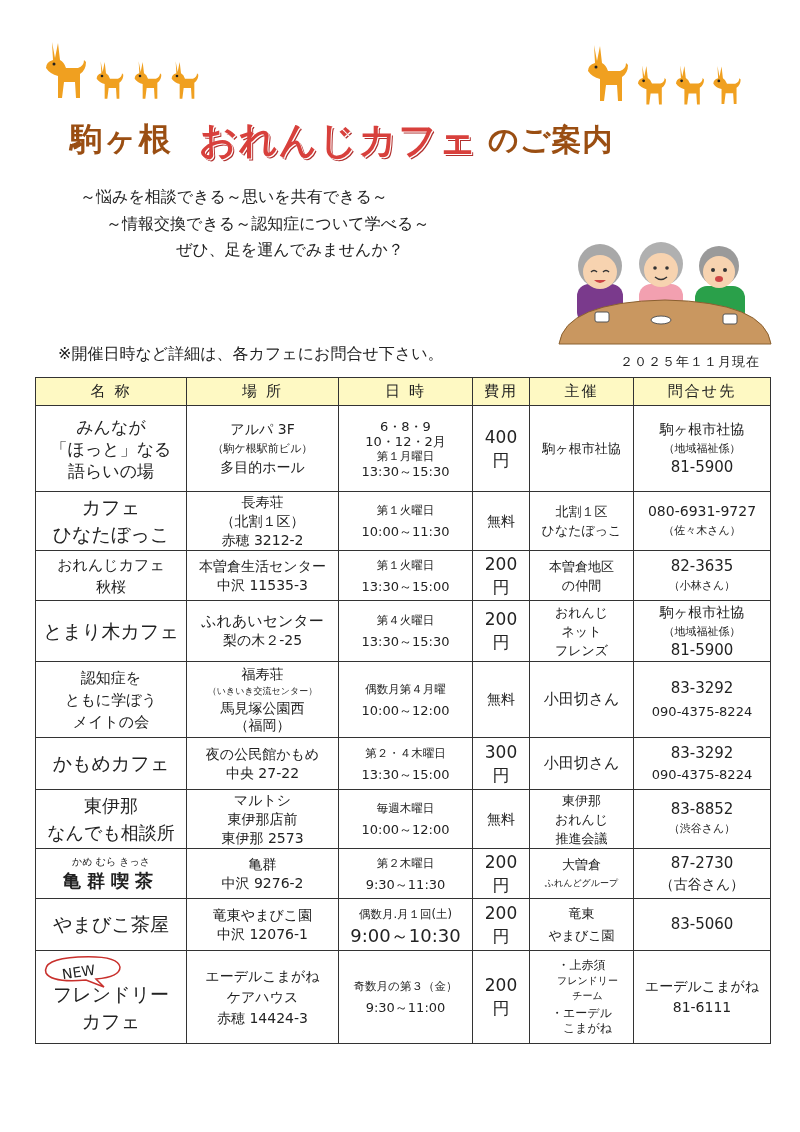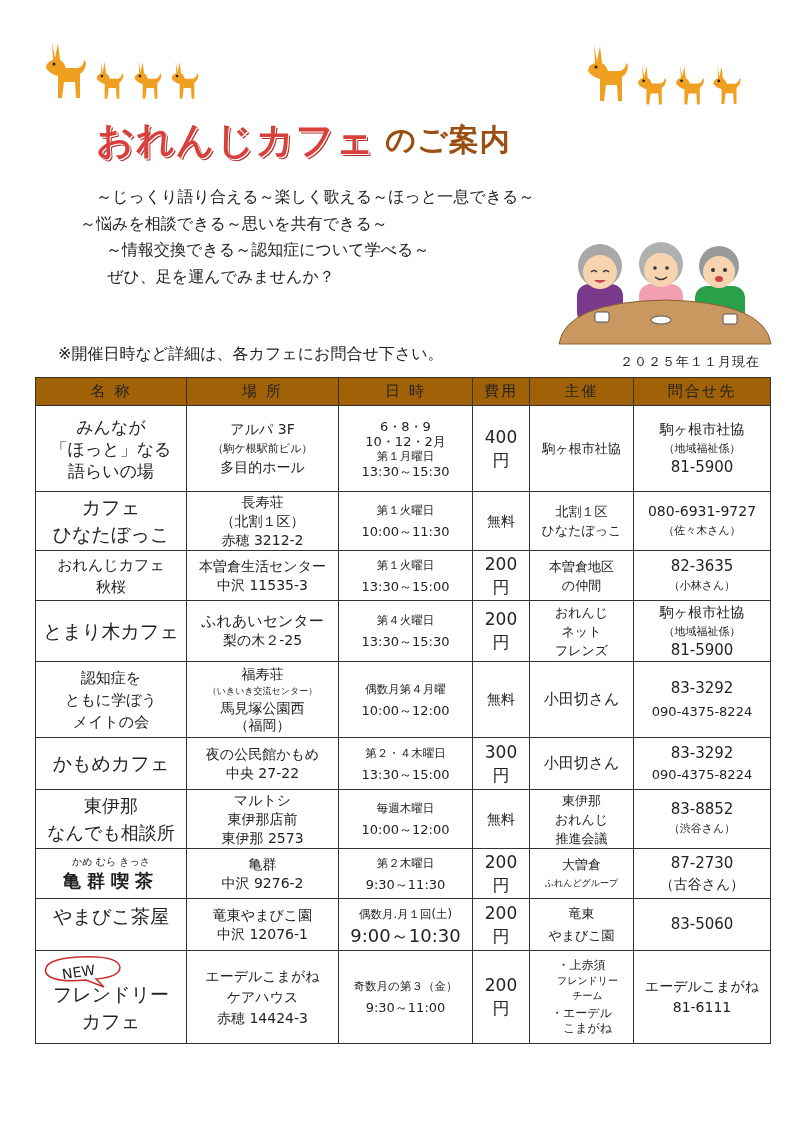--- a/index.html
+++ b/index.html
@@ -13,27 +13,27 @@
   .title .t1 { font-size:32px; font-weight:bold; color:#9a4e12; letter-spacing:2px; }
   .title .t2 { font-size:38px; font-weight:bold; color:#d8403c; margin-left:26px; letter-spacing:1px;
                text-shadow: 1px 1px 0 #fff, 2px 2px 0 #b02f2d; }
   .title .t3 { font-size:30px; font-weight:bold; color:#9a4e12; margin-left:10px; letter-spacing:1px; }
   .intro { position:absolute; left:60px; top:184px; font-size:16px; line-height:26.5px; color:#222; }
   .intro div { white-space:nowrap; }
   .intro .l1 { margin-left:0; }
   .intro .l2 { margin-left:36px; }
   .intro .l3 { margin-left:20px; }
   .intro .l4 { margin-left:46px; }
-  .intro .l5 { margin-left:47px; }
+  .intro .l5 { margin-left:116px; }
   .notice { position:absolute; left:58px; top:344px; font-size:16px; white-space:nowrap;text-align:right; }
   .asof { position:absolute; left:620px; top:353px; font-size:13px; letter-spacing:1px; white-space:nowrap; }
   .illus { position:absolute; left:555px; top:222px; width:220px; height:125px; }
   table.cafes { position:absolute; left:35px; top:377px; width:735px; border-collapse:collapse; table-layout:fixed; }
   table.cafes th, table.cafes td { border:1px solid #333; text-align:center; vertical-align:middle; padding:0 2px; }
-  table.cafes th { background:#a16207; font-weight:normal; font-size:15px; height:27px; letter-spacing:2px; }
+  table.cafes th { background:#fef9c3; font-weight:normal; font-size:15px; height:27px; letter-spacing:2px; }
   .name { font-size:17px; line-height:22px; }
   .name.big { font-size:19px; line-height:27px; }
   .name.small { font-size:15px; line-height:22px; }
   .loc { font-size:14px; line-height:19px; }
   .sub { font-size:11px; }
   .dt { font-size:11.5px; line-height:22px; }
   .fee { font-size:17px; line-height:23px; }
   .fee.free { font-size:14px; }
   .org { font-size:13px; line-height:19px; }
   .org.big { font-size:15px; }
@@ -77,26 +77,26 @@
       <path d="M8 2 L11 18 L14 3 L16 20 Q20 22 22 28 L34 28 Q40 26 40 20 L42 22 Q42 30 36 34 L36 58 L32 58 L31 42 L20 42 L18 58 L14 58 L14 36 Q6 34 2 28 Q2 22 9 20 Z" fill="#f0a020"></path>
       <circle cx="10" cy="24" r="2" fill="#222"></circle>
     </svg>
   <svg class="donkey" width="30" height="42" viewBox="0 0 44 60">
       <path d="M8 2 L11 18 L14 3 L16 20 Q20 22 22 28 L34 28 Q40 26 40 20 L42 22 Q42 30 36 34 L36 58 L32 58 L31 42 L20 42 L18 58 L14 58 L14 36 Q6 34 2 28 Q2 22 9 20 Z" fill="#f0a020"></path>
       <circle cx="10" cy="24" r="2" fill="#222"></circle>
     </svg>
 </div>
 
 <div class="title">
+  <span class="t1">駒ヶ根</span>
   <span class="t2">おれんじカフェ</span>
   <span class="t3">のご案内</span>
 </div>
 
 <div class="intro">
-  <div class="l2">～じっくり語り合える～楽しく歌える～ほっと一息できる～</div>
   <div class="l3">～悩みを相談できる～思いを共有できる～</div>
   <div class="l4">～情報交換できる～認知症について学べる～</div>
   <div class="l5">ぜひ、足を運んでみませんか？</div>
 </div>
 
 <svg class="illus" viewBox="0 0 220 125">
 
   <rect x="22" y="62" width="46" height="40" rx="12" fill="#7a3a8c"></rect>
   <circle cx="45" cy="44" r="22" fill="#a8a8a8"></circle>
   <circle cx="45" cy="50" r="17" fill="#f7d3b0"></circle>
@@ -360,21 +360,21 @@
         <div>大曽倉</div>
         <div class="tiny">ふれんどグループ</div>
       </td>
       <td class="contact" style="line-height:21px">
         <div style="font-size:15px">87-2730</div>
         <div style="font-size:14px">（古谷さん）</div>
       </td>
     </tr>
 
     <tr style="height:52px">
-      <td class="name big" style="vertical-align:top;padding-top:4px">
+      <td class="name big" style="vertical-align:top;padding-top:12px">
         <div>やまびこ茶屋</div>
       </td>
       <td class="loc">
         <div>竜東やまびこ園</div>
         <div>中沢 12076-1</div>
       </td>
       <td class="dt">
         <div>偶数月.月１回(土)</div>
         <div style="font-size:18px">9:00～10:30</div>
       </td>

